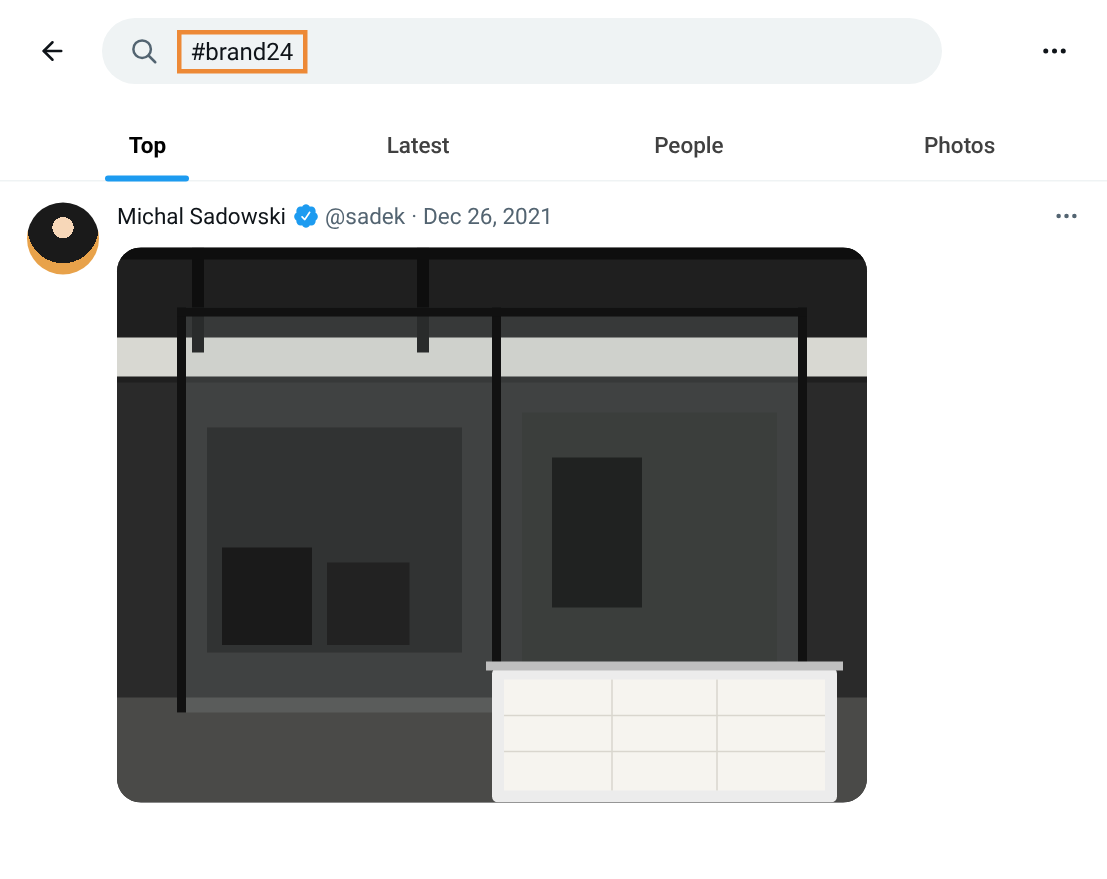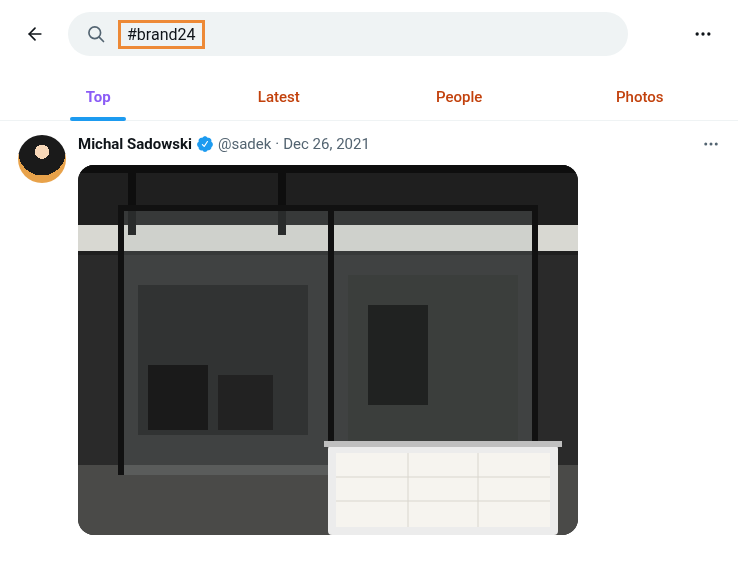--- a/index.html
+++ b/index.html
@@ -54,26 +54,26 @@
     border-bottom: 1px solid #eff3f4;
     padding: 0 8px;
     margin-top: 10px;
   }
   .tab {
     flex: 1;
     text-align: center;
     padding: 14px 0 14px 0;
     font-size: 15px;
     font-weight: 500;
-    color: #c2410c;
+    color: #404040;
     cursor: pointer;
     position: relative;
   }
   .tab.active {
-    color: #8b5cf6;
+    color: #000000;
     font-weight: 700;
   }
   .tab.active::after {
     content: "";
     position: absolute;
     bottom: -1px;
     left: 50%;
     transform: translateX(-50%);
     width: 56px;
     height: 4px;
@@ -91,21 +91,21 @@
     border-radius: 50%;
     background: radial-gradient(circle at 50% 35%, #f7d7b8 0 18%, #1a1a1a 18% 60%, #e8a24a 60% 100%);
     flex-shrink: 0;
   }
   .tweet-body { flex: 1; min-width: 0; }
   .tweet-header {
     display: flex; align-items: center; gap: 4px;
     font-size: 15px;
     flex-wrap: wrap;
   }
-  .display-name { font-weight: 700; }
+  .display-name { font-weight: 400; }
   .verified {
     width: 18px; height: 18px;
   }
   .handle, .dot, .date { color: #536471; }
   .tweet-more {
     position: absolute;
     right: 18px; top: 14px;
     color: #536471;
     cursor: pointer;
   }

